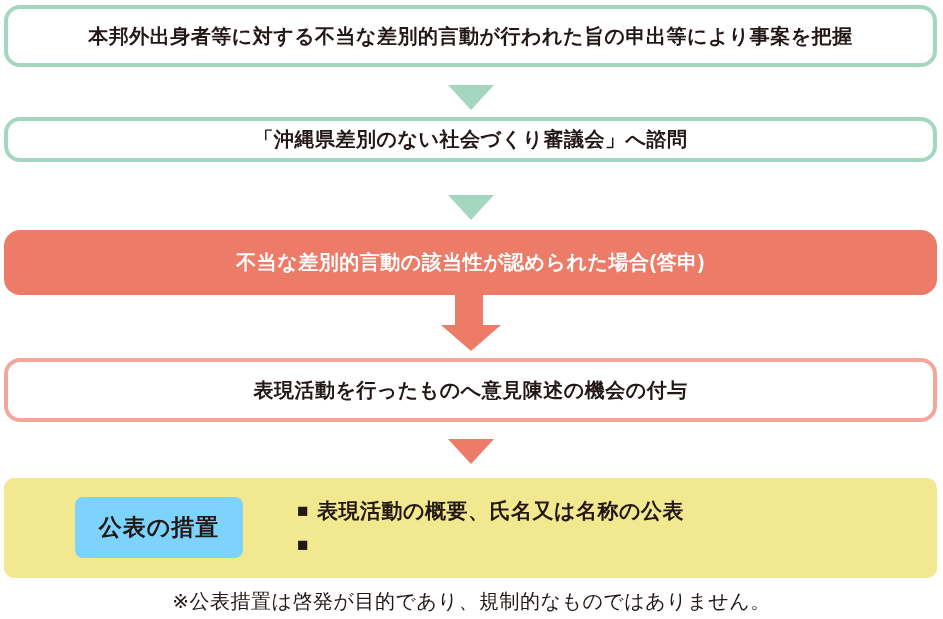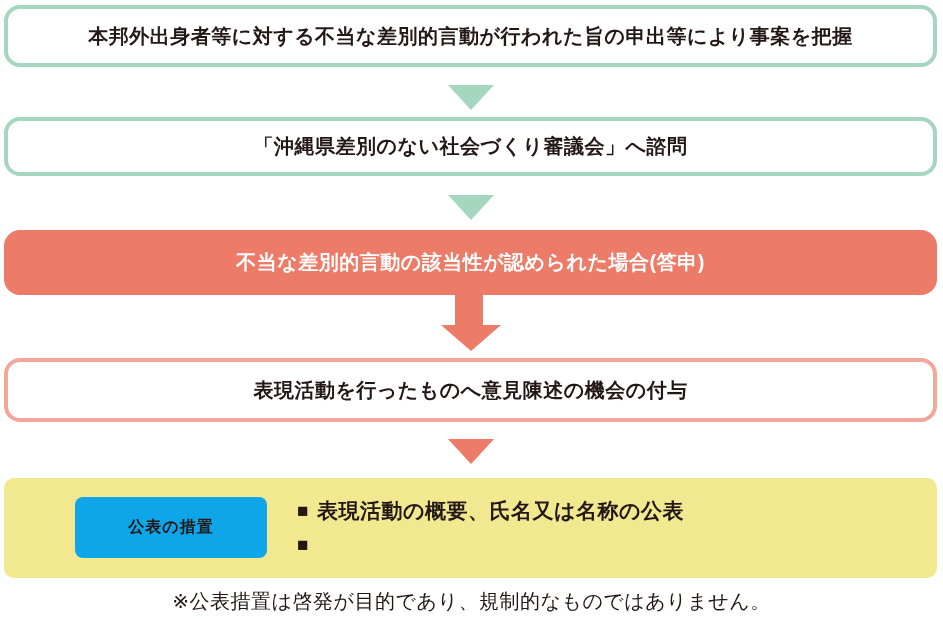--- a/index.html
+++ b/index.html
@@ -61,28 +61,28 @@
     width: 933px; height: 100px;
     box-sizing: border-box;
     background: #f1e88f;
     border-radius: 10px;
     display: flex;
     align-items: center;
   }
   .measures-label-box {
     position: absolute;
     left: 71px; top: 19px;
-    width: 192px; height: 61px;
-    background: #0ea5e9;
+    width: 168px; height: 61px;
+    background: #7dd3fc;
     border-radius: 8px;
     display: flex;
     align-items: center;
     justify-content: center;
     font-weight: bold;
-    font-size: 16px;
+    font-size: 23px;
     letter-spacing: 1px;
   }
   .measures-items {
     position: absolute;
     left: 293px; top: 17px;
     display: flex;
     flex-direction: column;
     justify-content: center;
     gap: 4px;
     height: 66px;
@@ -113,21 +113,21 @@
 <body>
 
 <div id="canvas">
 
   <div class="flow-box mint-border" style="top:5px; height:62px;">
     <span>本邦外出身者等に対する不当な差別的言動が行われた旨の申出等により事案を把握</span>
   </div>
 
   <div class="tri-down" style="left:448px; top:85px;"></div>
 
-  <div class="flow-box mint-border" style="top:117px; height:59px;">
+  <div class="flow-box mint-border" style="top:117px; height:45px;">
     <span>「沖縄県差別のない社会づくり審議会」へ諮問</span>
   </div>
 
   <div class="tri-down" style="left:448px; top:195px;"></div>
 
   <div class="flow-box salmon-fill" style="top:230px; height:65px;">
     <span>不当な差別的言動の該当性が認められた場合(答申)</span>
   </div>
 
   <div class="thick-arrow-stem"></div>

